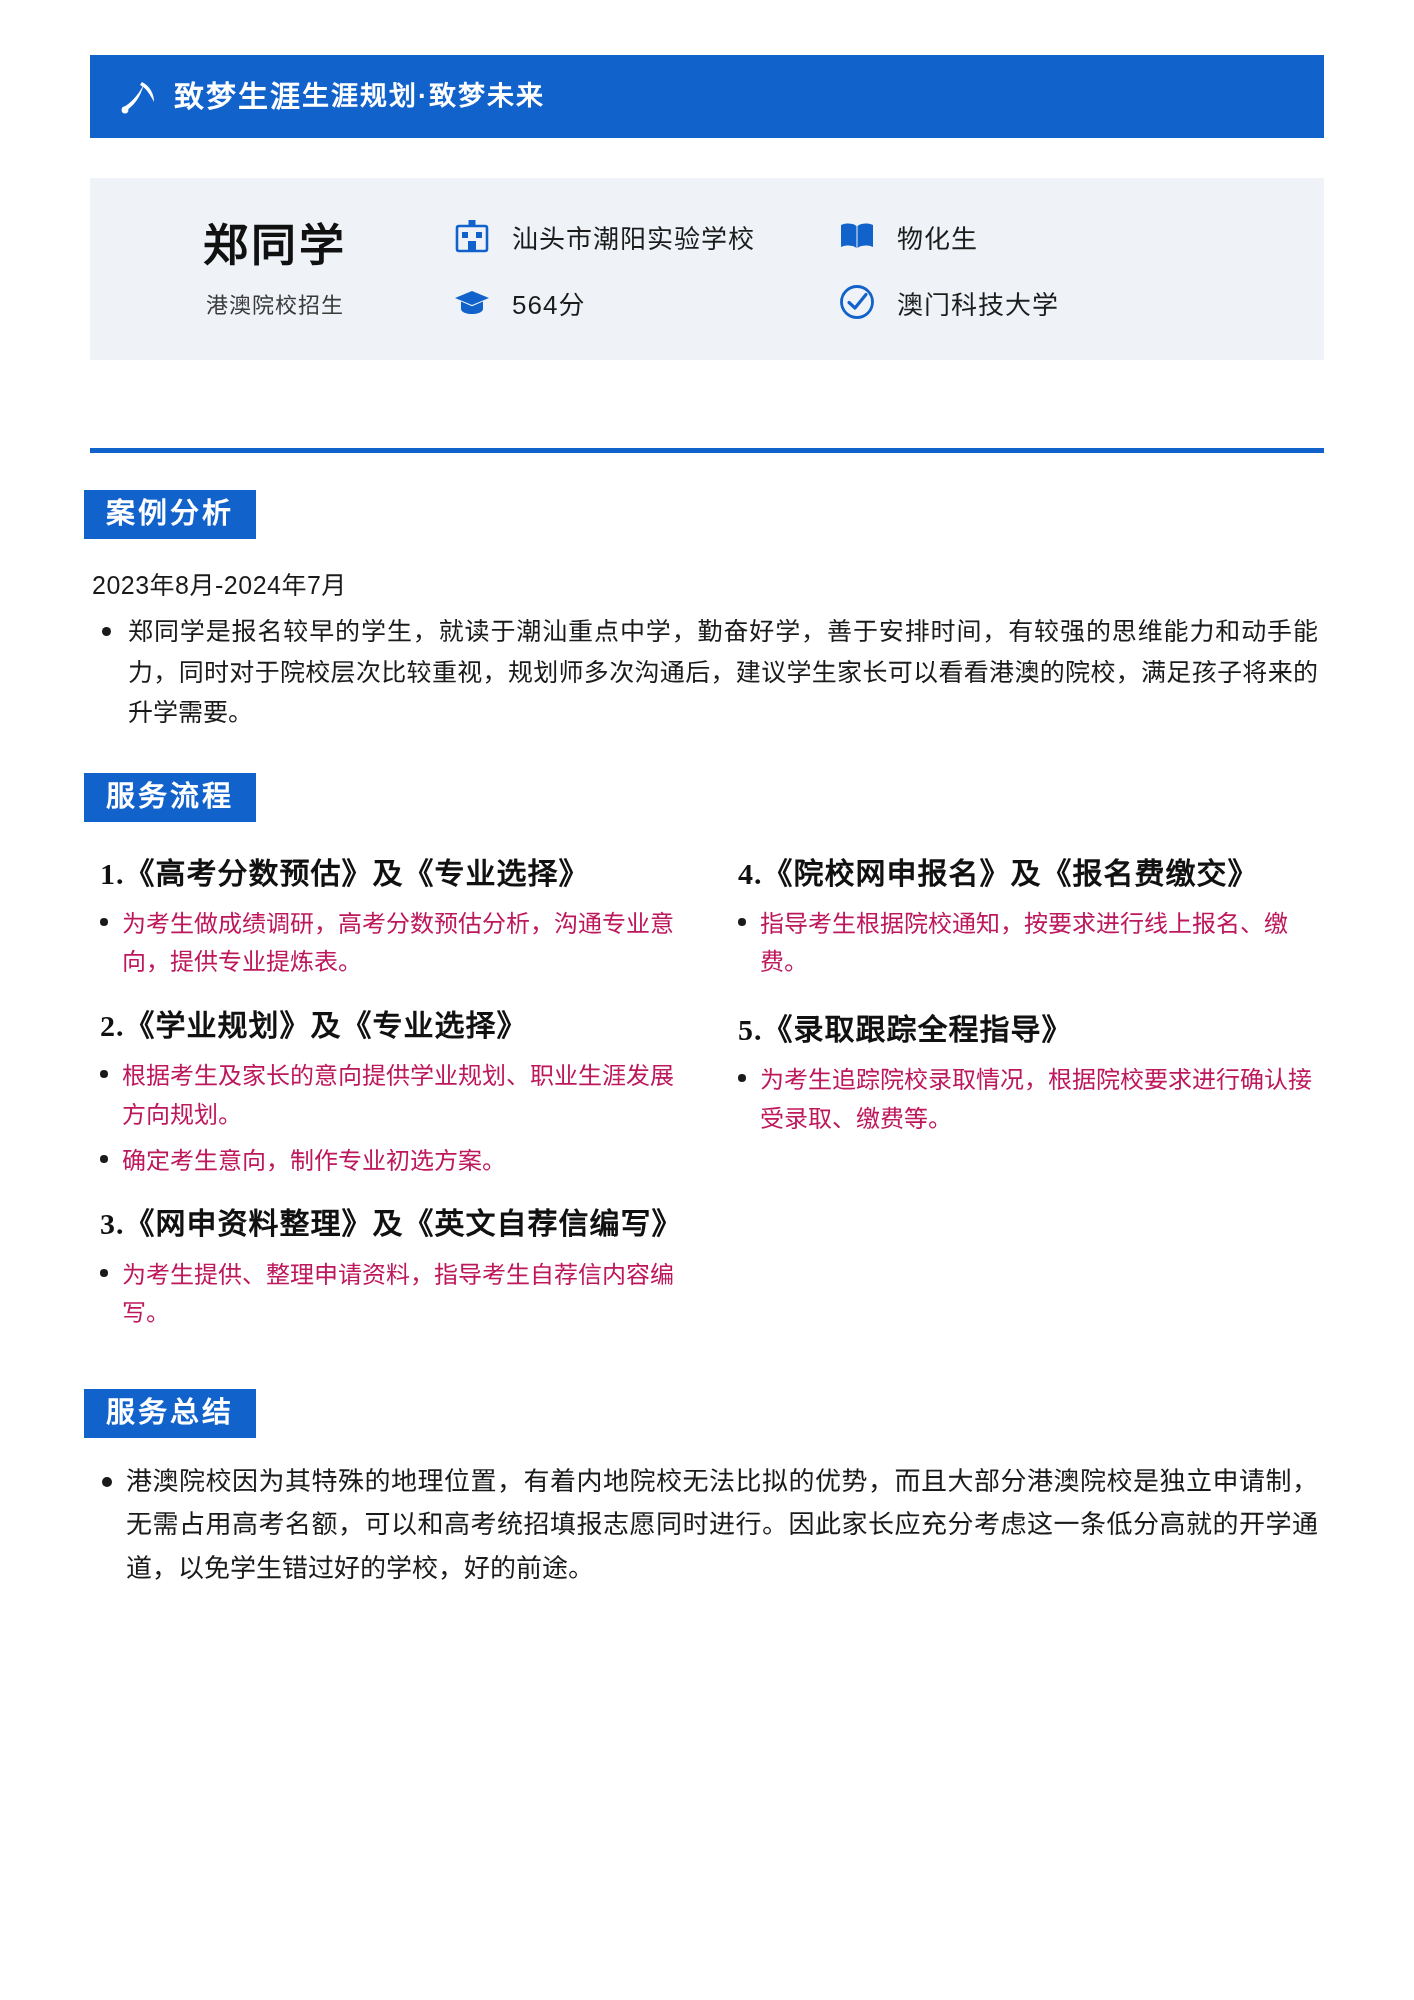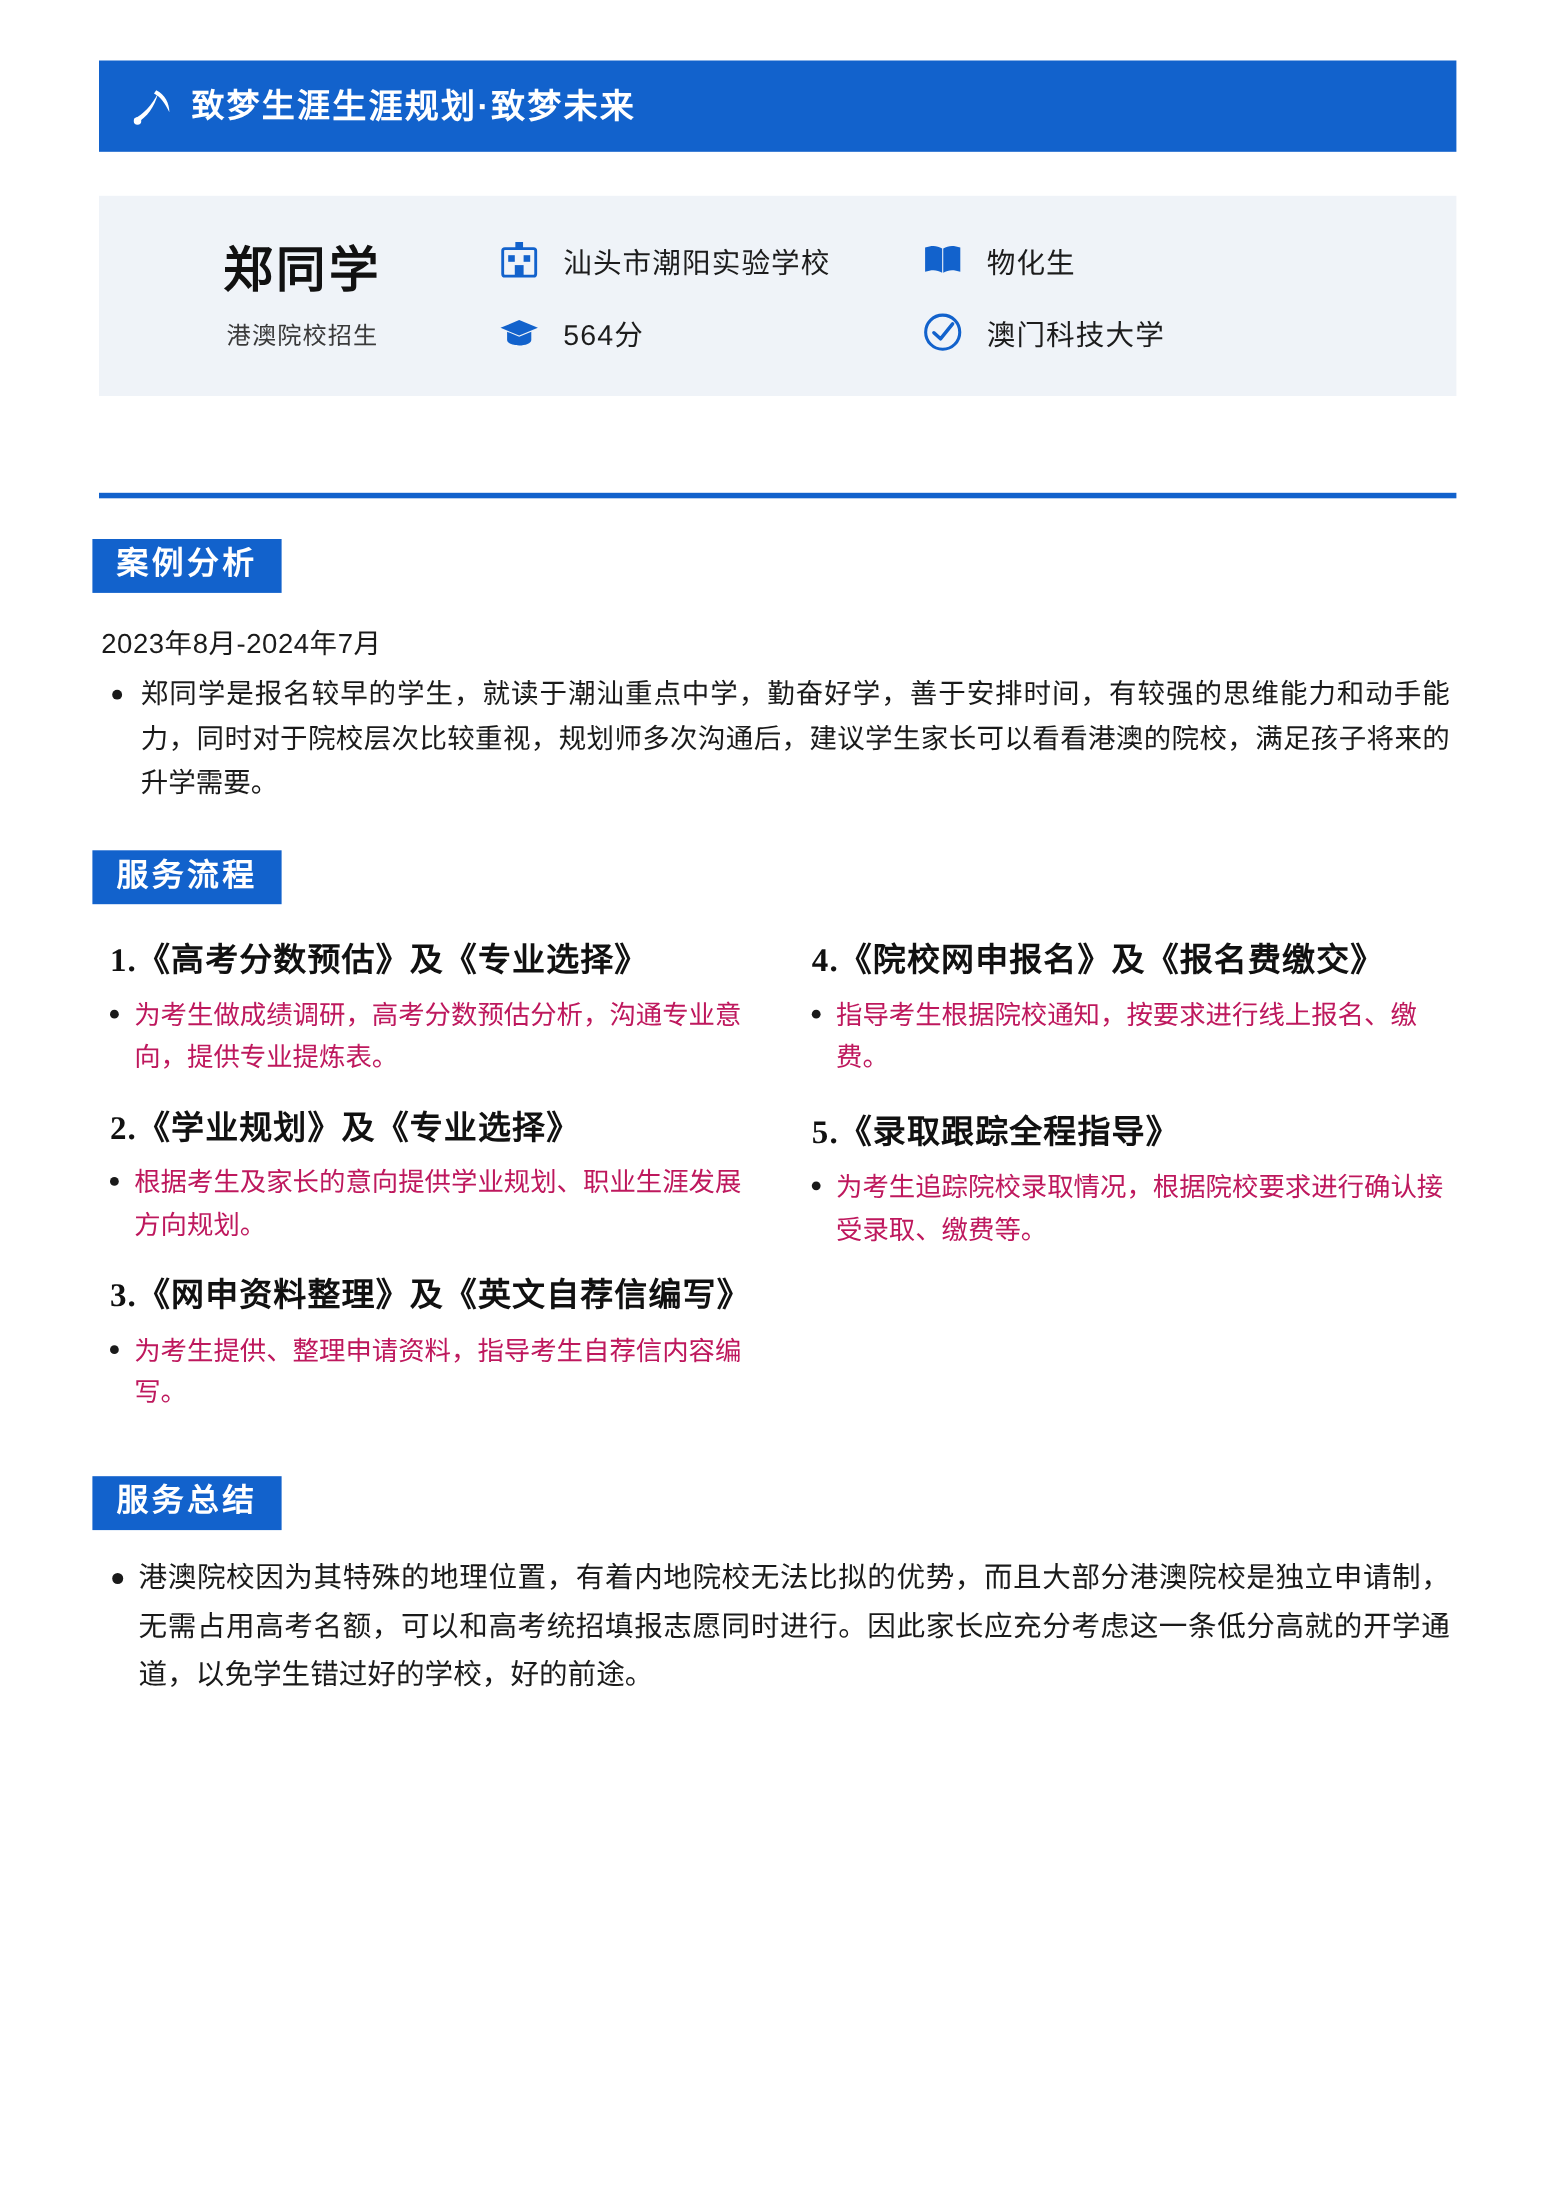--- a/index.html
+++ b/index.html
@@ -49,21 +49,21 @@
   }
   .brand-name {
     color: #ffffff;
     font-size: 30px;
     font-weight: bold;
     letter-spacing: 2px;
     line-height: 1;
   }
   .header-slogan {
     color: #ffffff;
-    font-size: 31px;
+    font-size: 27px;
     font-weight: bold;
     letter-spacing: 2px;
     line-height: 1;
   }
 
   
   .info-panel {
     position: absolute;
     left: 90px;
     top: 178px;
@@ -346,20 +346,21 @@
             <div class="step-title">1.《高考分数预估》及《专业选择》</div>
             <ul class="bullets-sm">
               <li>为考生做成绩调研，高考分数预估分析，沟通专业意向，提供专业提炼表。</li>
             </ul>
           </div>
 
           <div class="step">
             <div class="step-title">2.《学业规划》及《专业选择》</div>
             <ul class="bullets-sm">
               <li>根据考生及家长的意向提供学业规划、职业生涯发展方向规划。</li>
+              <li>确定考生意向，制作专业初选方案。</li>
             </ul>
           </div>
 
           <div class="step">
             <div class="step-title">3.《网申资料整理》及《英文自荐信编写》</div>
             <ul class="bullets-sm">
               <li>为考生提供、整理申请资料，指导考生自荐信内容编写。</li>
             </ul>
           </div>
 

